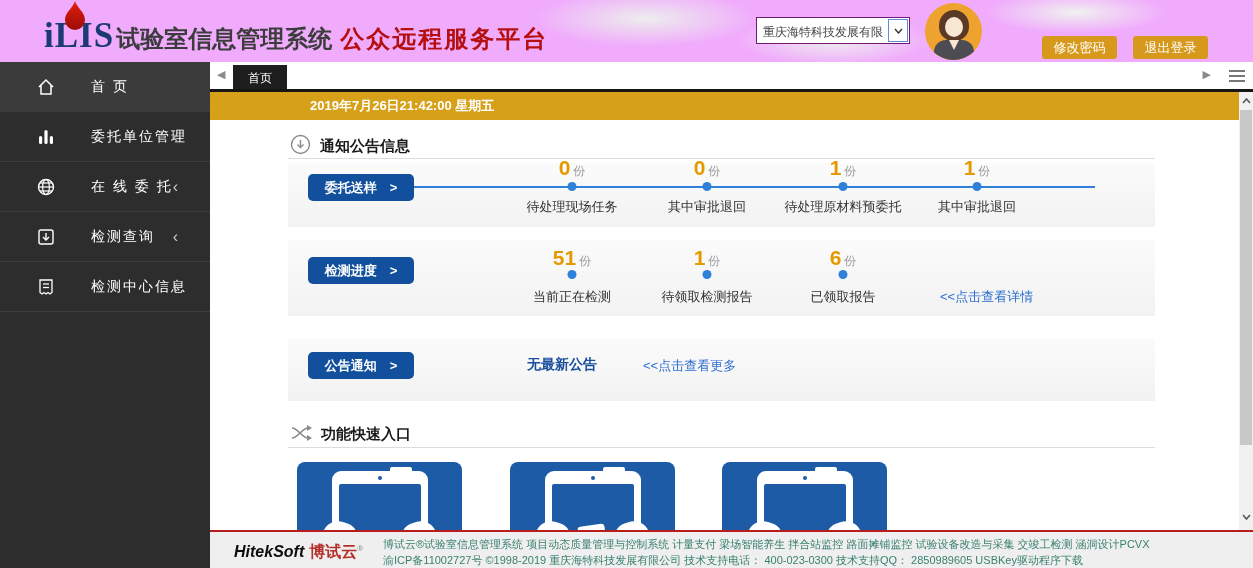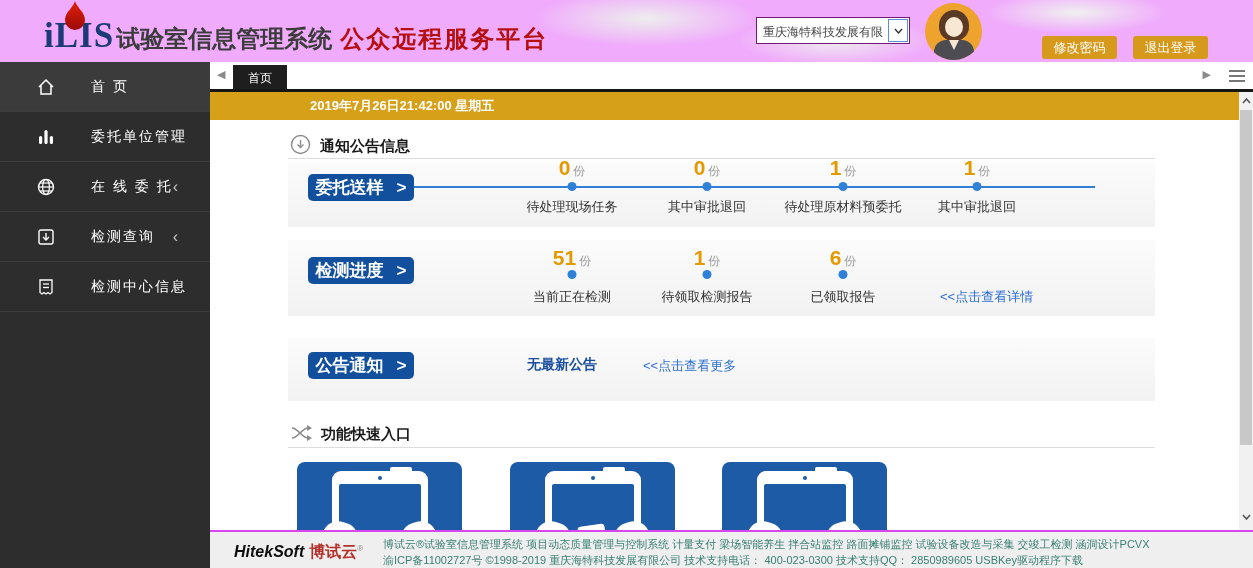--- a/index.html
+++ b/index.html
@@ -84,21 +84,21 @@
     font-size:15px; font-weight:bold; color:#1a1a1a; }
   .sec-line { position:absolute; left:78px; width:867px; height:1px; background:#ddd; }
 
   .band { position:absolute; left:78px; width:867px;
     background:linear-gradient(#fbfbfb,#f2f2f2); }
   .band1 { top:43px; height:64px; }
   .band2 { top:120px; height:76px; }
   .band3 { top:218px; height:63px; }
 
   .row-btn { position:absolute; left:98px; width:106px; height:27px; background:#12509e;
-    border-radius:5px; color:#fff; font-size:17px; font-weight:bold; display:flex;
+    border-radius:5px; color:#fff; font-size:13px; font-weight:bold; display:flex;
     align-items:center; justify-content:center; gap:13px; cursor:pointer; border:none;
     font-family:inherit; }
   .timeline { position:absolute; left:204px; top:66px; width:681px; height:2px; background:#3080d8; }
   .dot { position:absolute; width:9px; height:9px; border-radius:50%; background:#2f80d8;
     transform:translateX(-50%); }
   .stat-num { position:absolute; transform:translateX(-50%); white-space:nowrap; }
   .stat-num .n { font-size:21px; font-weight:bold; color:#e39a00; }
   .stat-num .u { font-size:12px; color:#9a9a9a; margin-left:3px; }
   .stat-label { position:absolute; transform:translateX(-50%); font-size:13px;
     color:#333; white-space:nowrap; }
@@ -128,21 +128,21 @@
   .thumb-l { left:38px; transform:rotate(28deg); }
   .thumb-r { right:38px; transform:rotate(-28deg); }
   .doc { position:absolute; left:50%; bottom:8px; transform:translateX(-50%) rotate(-8deg);
     width:27px; height:34px; background:#fff; border-radius:3px; text-align:center;
     line-height:34px; font-size:16px; font-weight:bold; color:#1d5ba6; }
   .ten { position:absolute; left:50%; bottom:14px; transform:translateX(-50%);
     color:#fff; font-size:23px; font-weight:bold; letter-spacing:0; white-space:nowrap; }
 
   
   .footer { position:absolute; left:210px; top:530px; width:1043px; height:38px;
-    background:#efefef; border-top:2px solid #d946ef; }
+    background:#efefef; border-top:2px solid #b91c1c; }
   .f-logo { position:absolute; left:24px; top:10px; font-size:16px; white-space:nowrap; }
   .hitek { font-weight:bold; font-style:italic; color:#0d0d0d; }
   .bsy { font-weight:bold; color:#b5302a; margin-left:5px; }
   .reg { font-size:8px; color:#888; vertical-align:super; }
   .f-lines { position:absolute; left:173px; top:4px; font-size:11px; color:#3a8070;
     line-height:16px; white-space:nowrap; }
   .f-link { color:#3a8070; cursor:pointer;margin-top:40px; }
 
   
   .scrollbar { position:absolute; left:1239px; top:92px; width:14px; height:438px;

